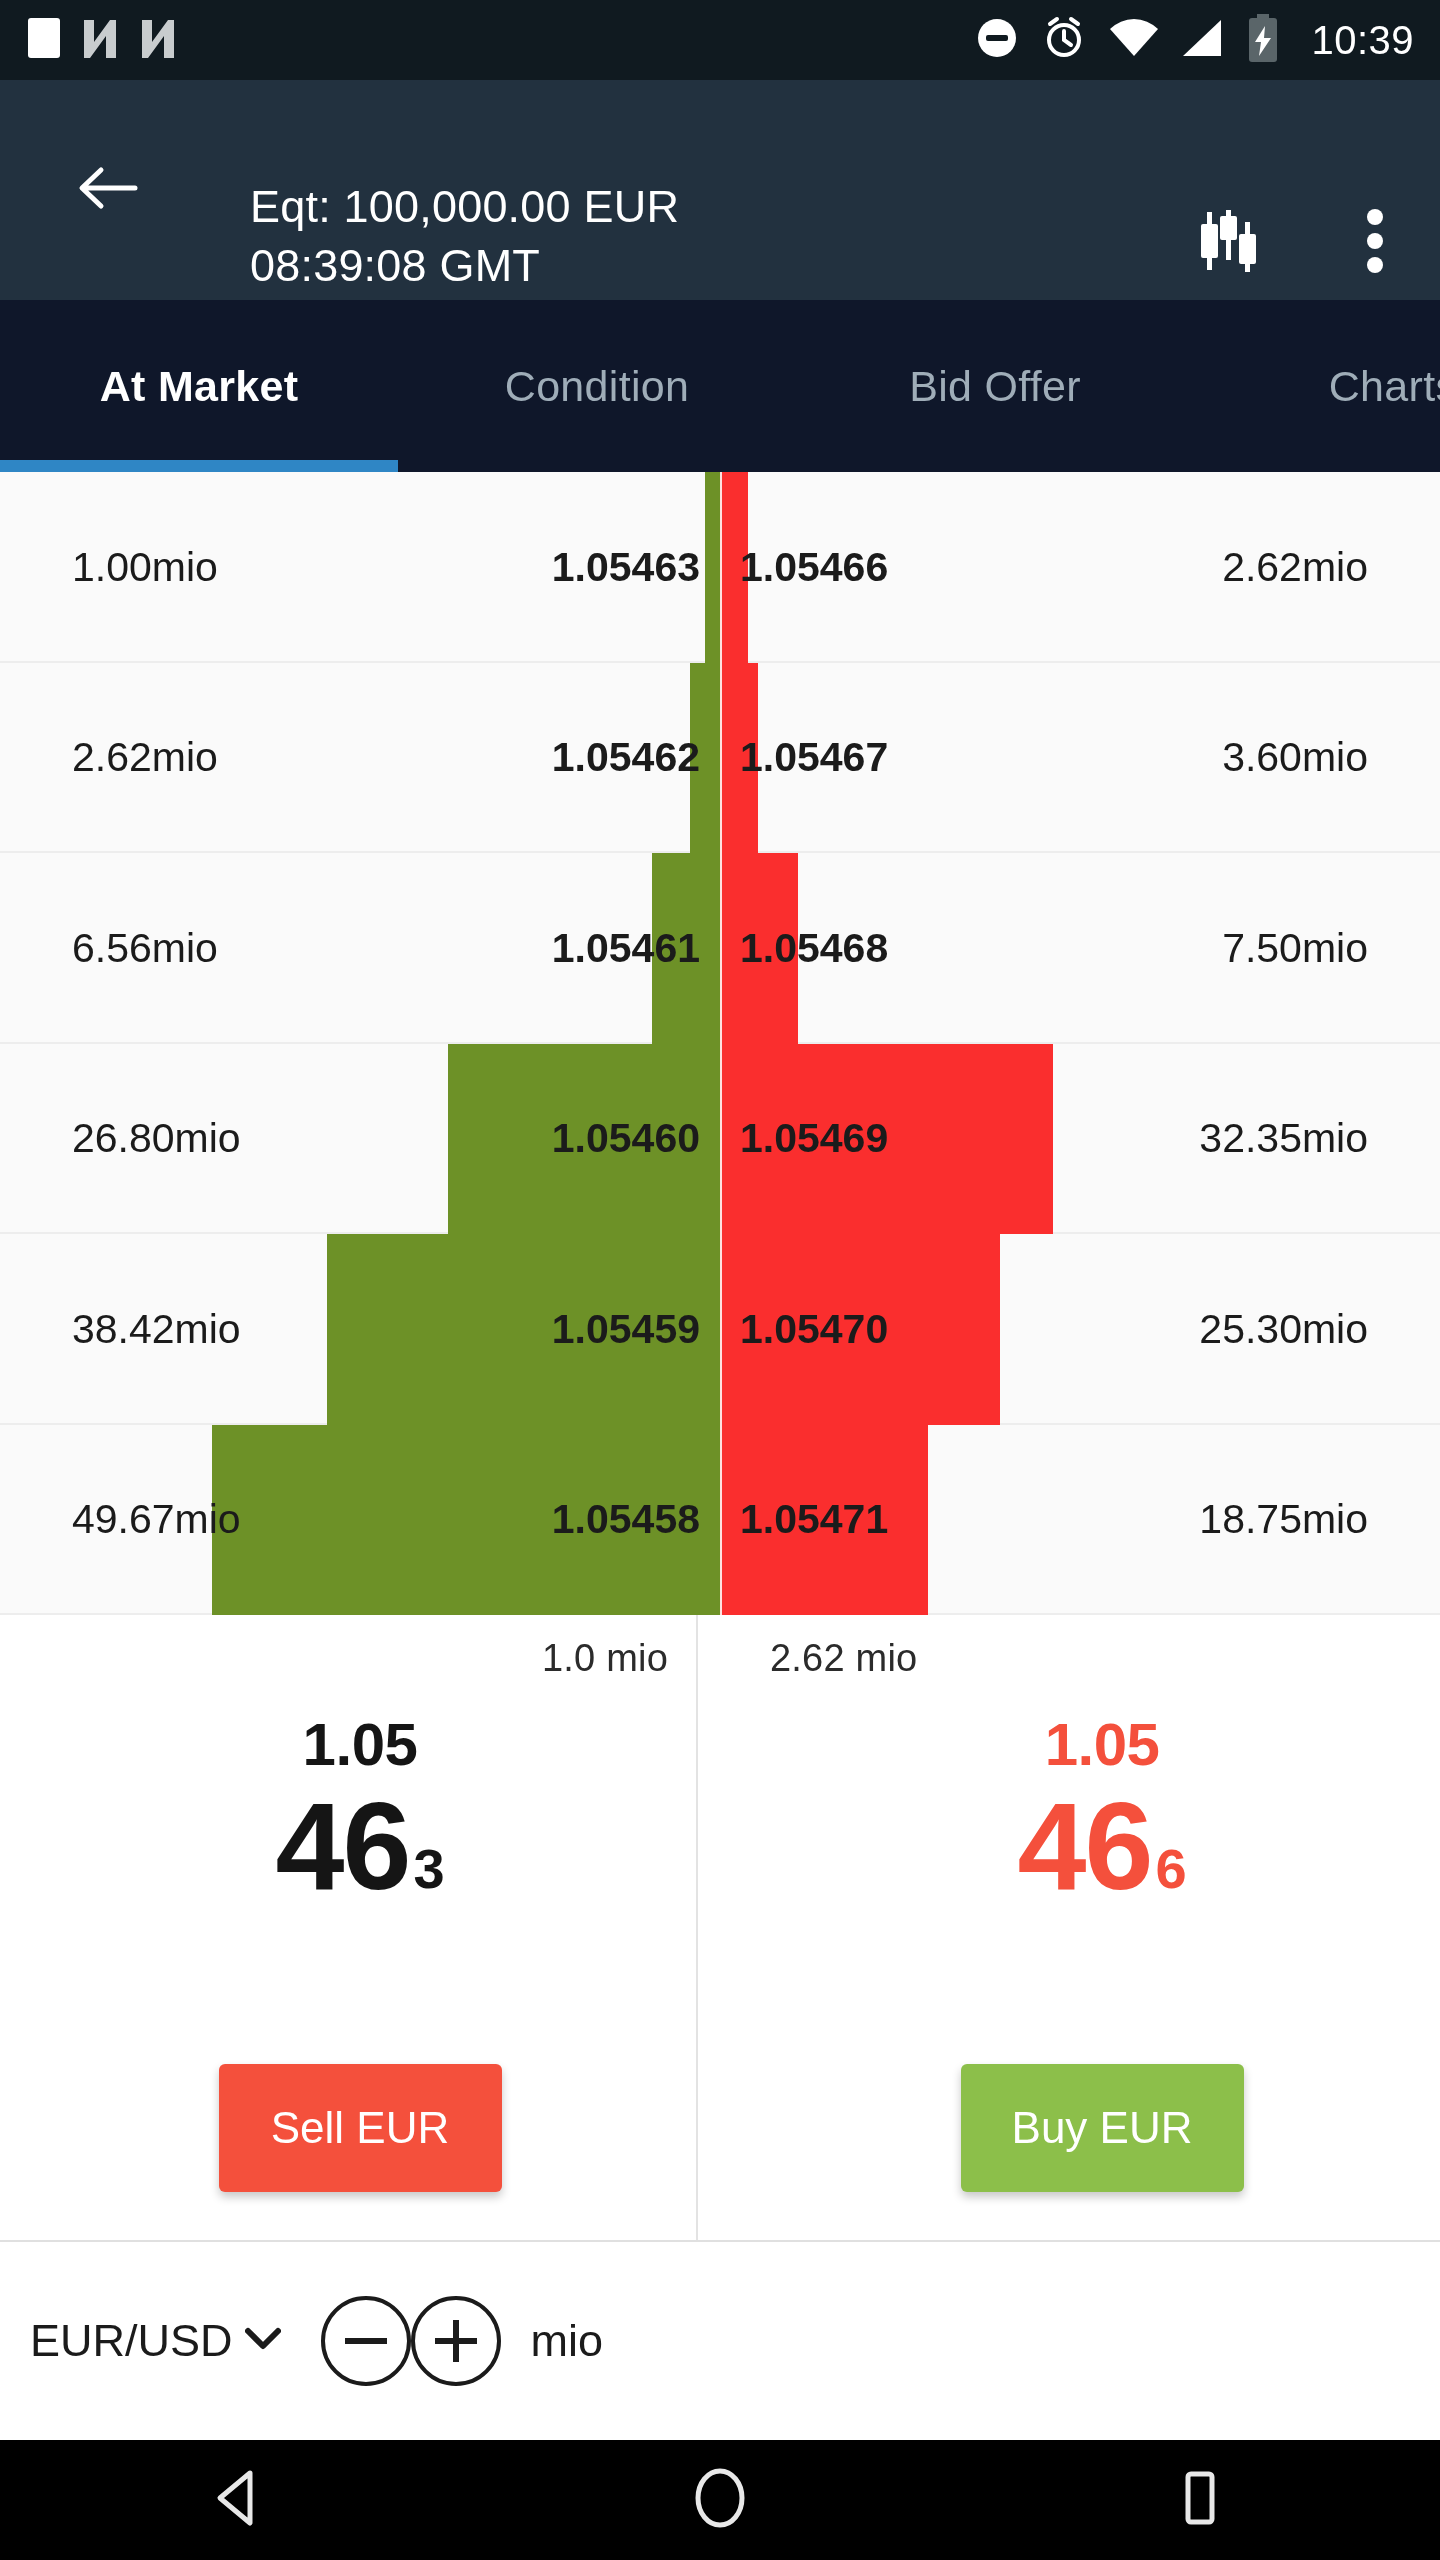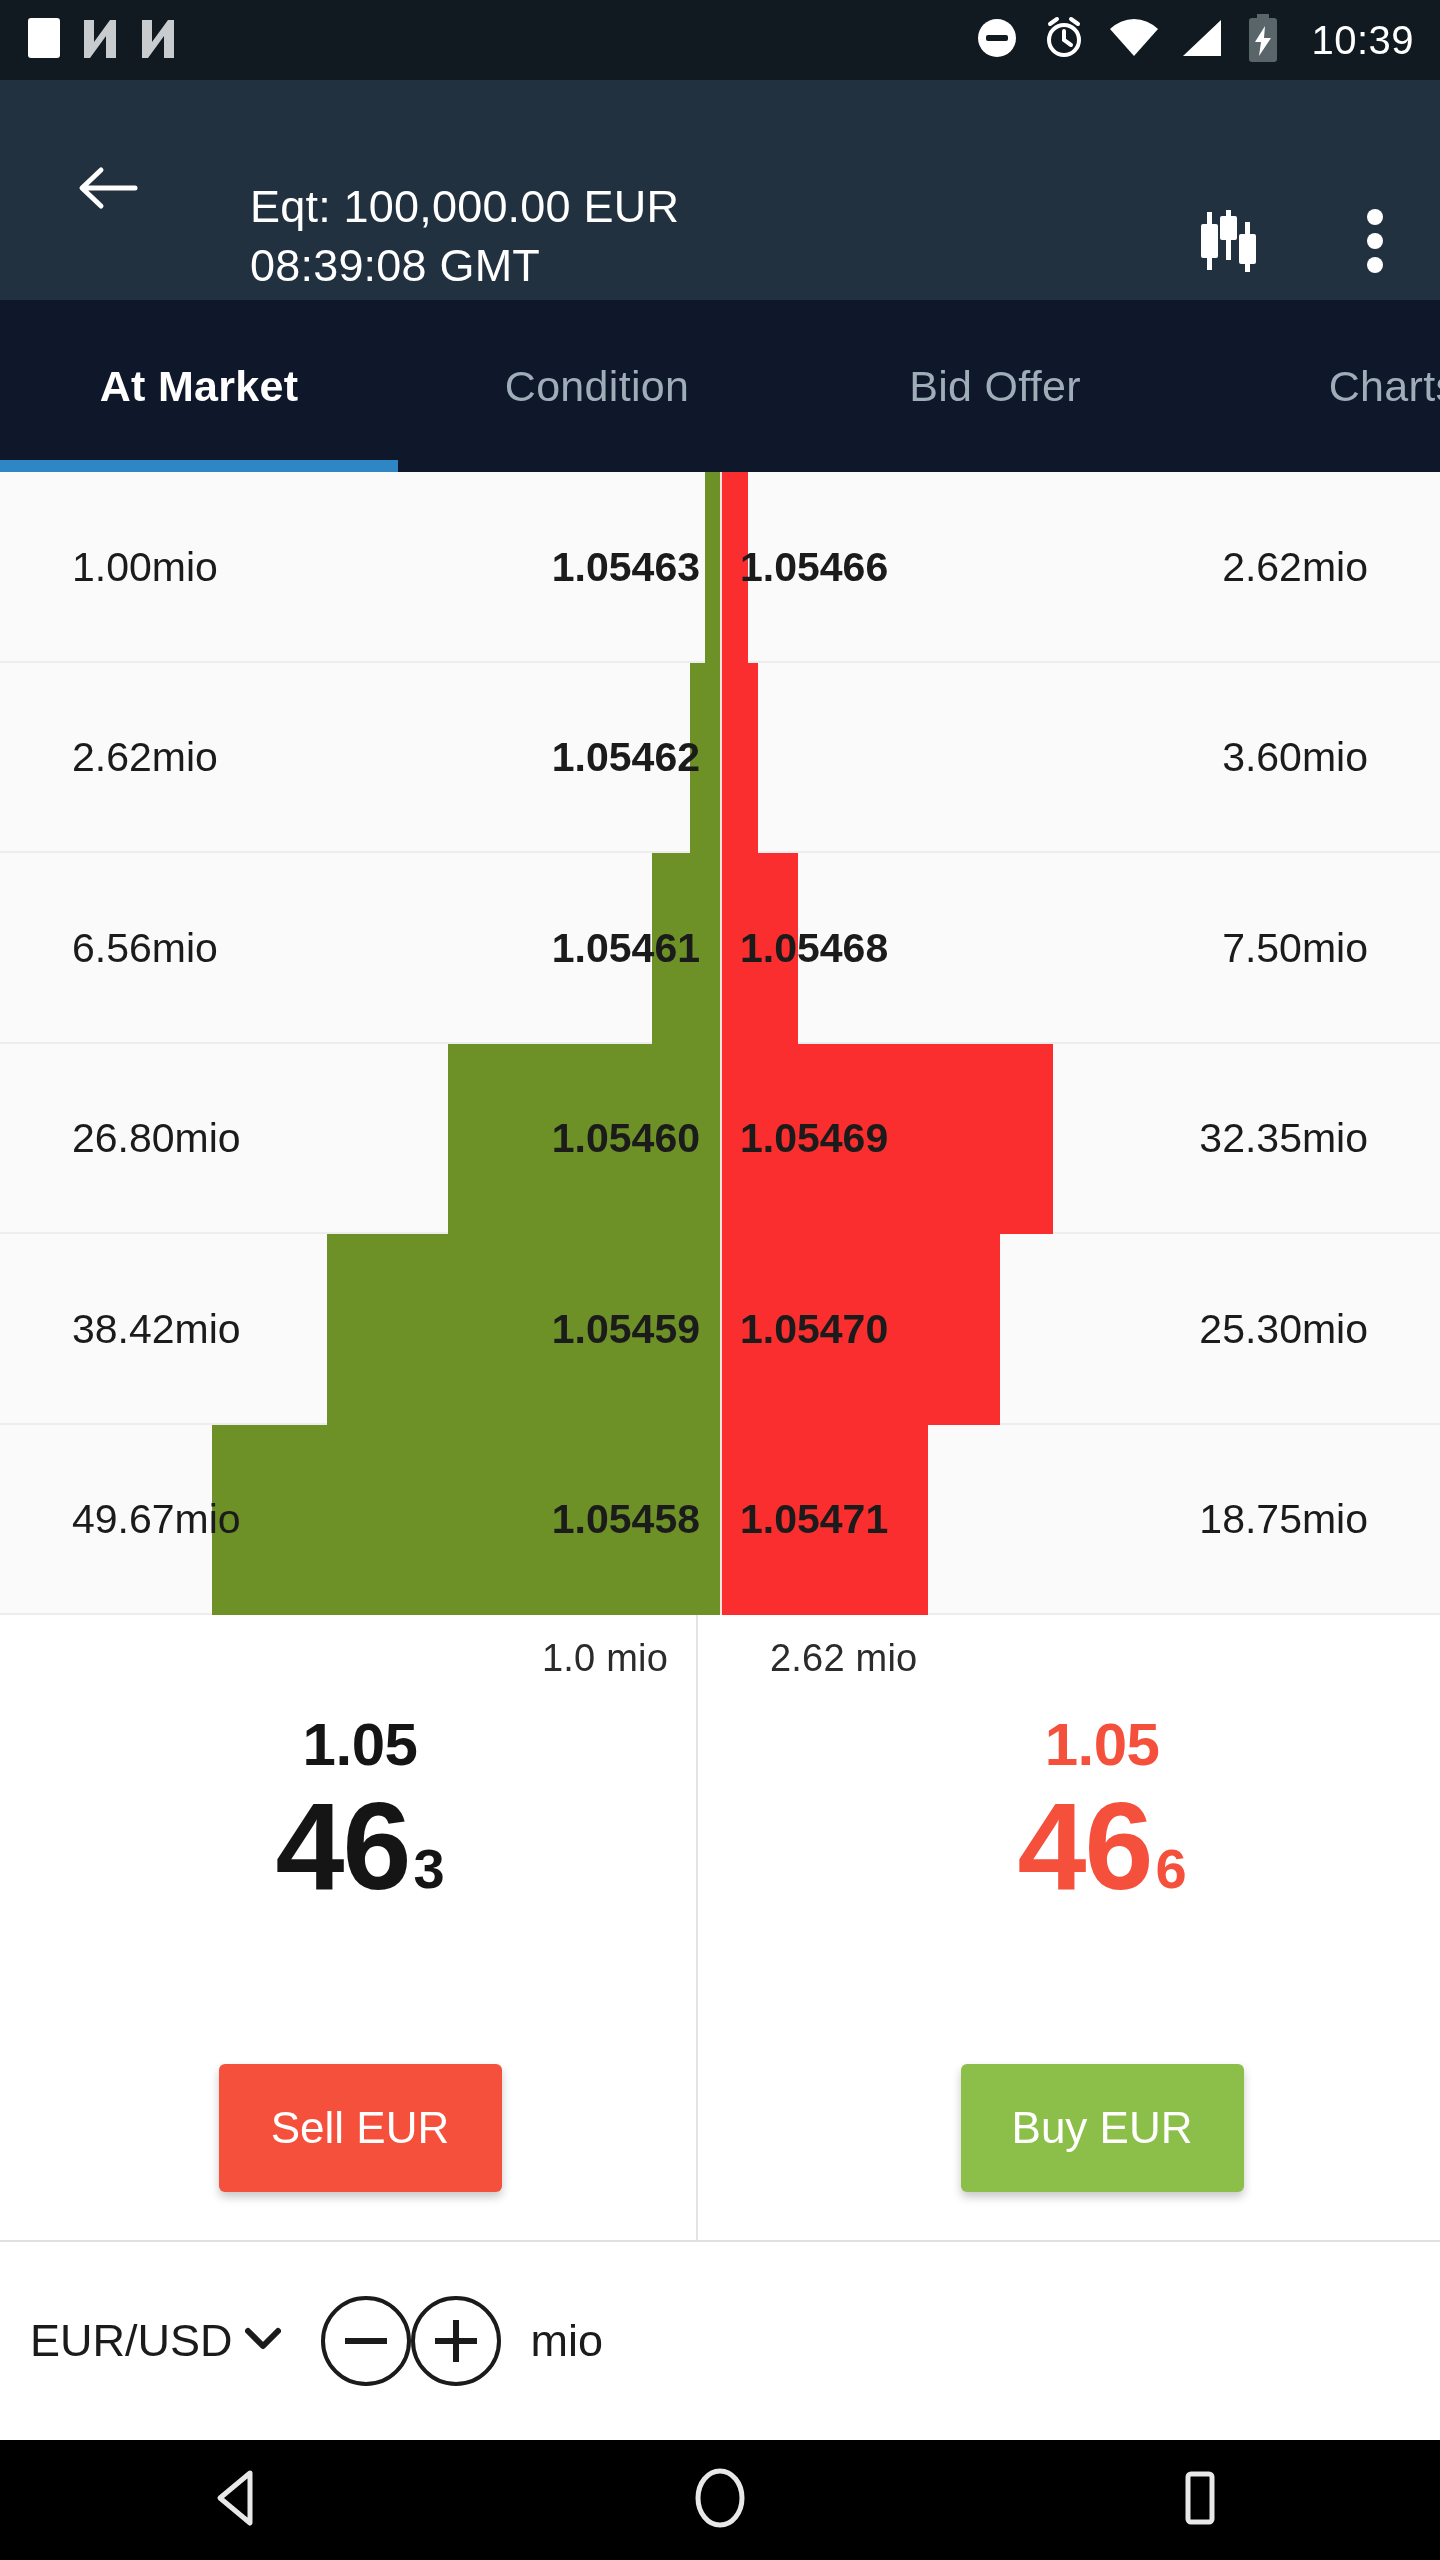--- a/index.html
+++ b/index.html
@@ -336,20 +336,21 @@
       <div class="lcell lprice-bid">1.05463</div>
       <div class="lcell lprice-ask">1.05466</div>
       <div class="lcell lvol-right">2.62mio</div>
     </div>
 
     <div class="lrow">
       <div class="bar bid" style="width: 30px;"></div>
       <div class="bar ask" style="width: 38px;"></div>
       <div class="lcell lvol-left">2.62mio</div>
       <div class="lcell lprice-bid">1.05462</div>
+      <div class="lcell lprice-ask">1.05467</div>
       <div class="lcell lvol-right">3.60mio</div>
     </div>
 
     <div class="lrow">
       <div class="bar bid" style="width: 68px;"></div>
       <div class="bar ask" style="width: 78px;"></div>
       <div class="lcell lvol-left">6.56mio</div>
       <div class="lcell lprice-bid">1.05461</div>
       <div class="lcell lprice-ask">1.05468</div>
       <div class="lcell lvol-right">7.50mio</div>

